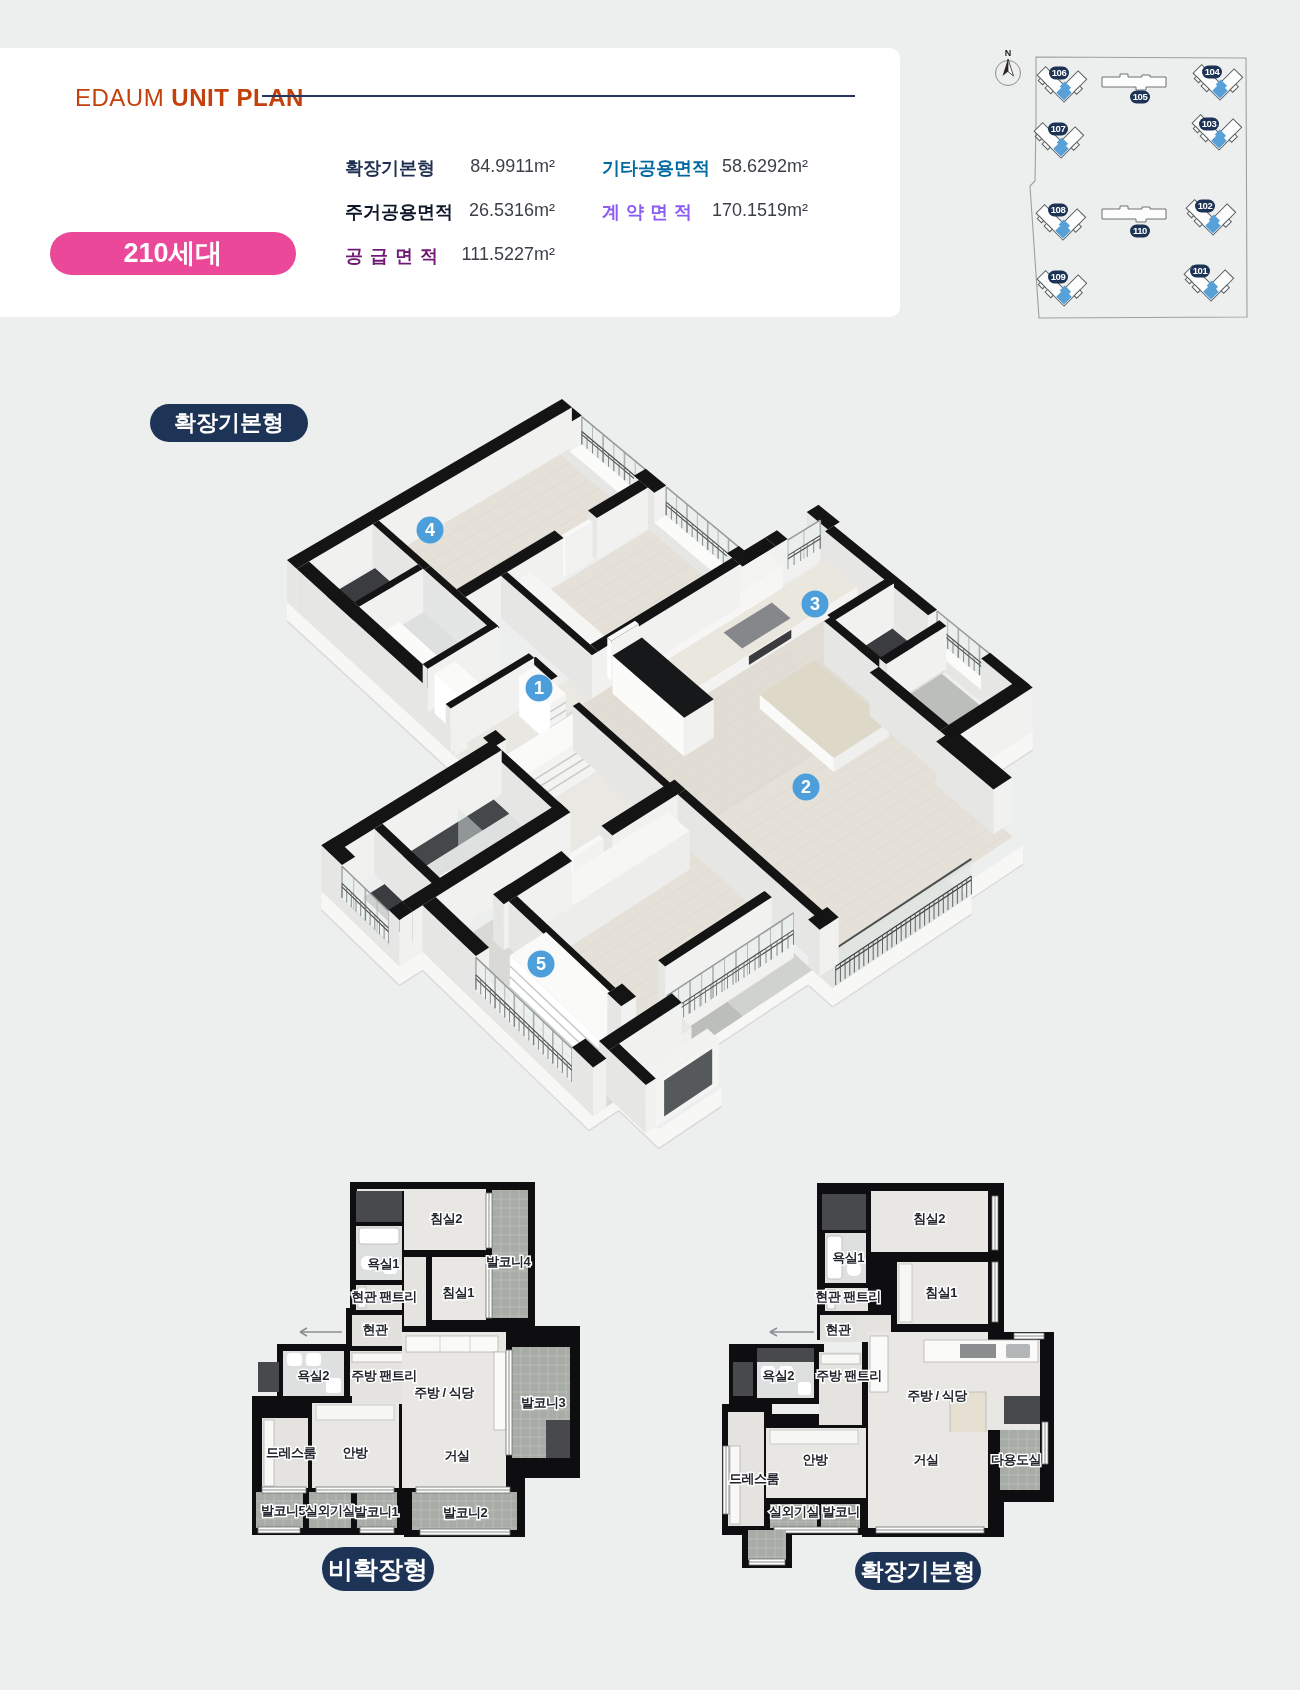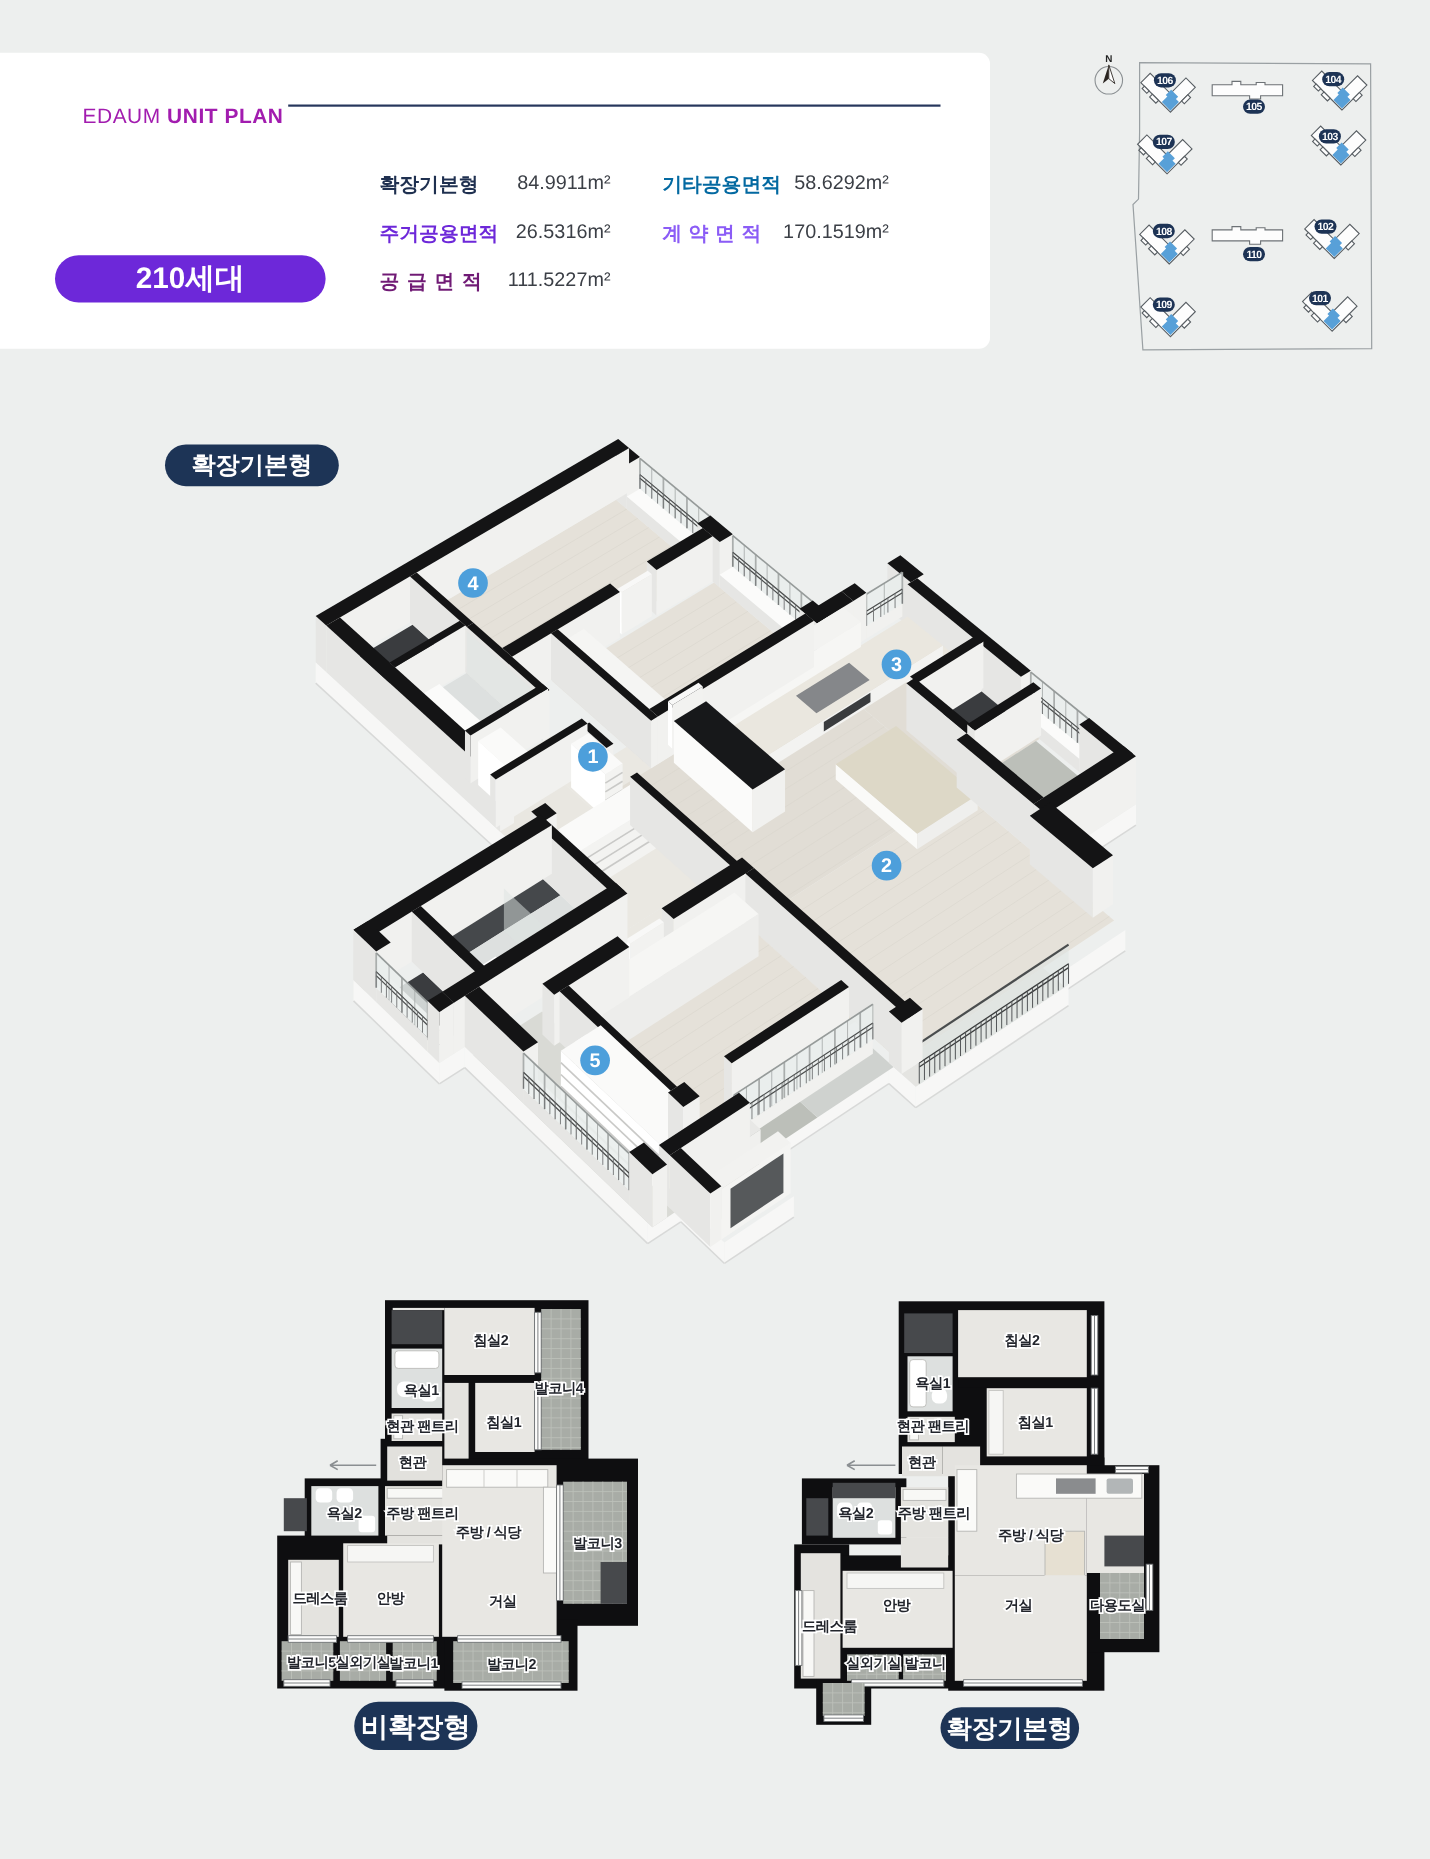--- a/index.html
+++ b/index.html
@@ -1,34 +1,34 @@
 <!DOCTYPE html>
 <html><head><meta charset="utf-8"><style>
 body{margin:0}
 #page{position:relative;width:1300px;height:1690px;background:#edefee;overflow:hidden;font-family:"Liberation Sans",sans-serif}
 </style></head><body>
 <div id="page">
 
 <div style="position:absolute;left:0;top:48px;width:900px;height:269px;background:#fff;border-radius:0 10px 10px 0"></div>
 
-<div style="position:absolute;left:75px;top:96px;font-size:19px;letter-spacing:0.5px;color:#a21caf"><span style="font-weight:400">EDAUM</span> <span style="font-weight:700">UNIT PLAN</span></div>
+<div style="position:absolute;left:75px;top:84px;font-size:24px;letter-spacing:0.5px;color:#c2410c"><span style="font-weight:400">EDAUM</span> <span style="font-weight:700">UNIT PLAN</span></div>
 
 <div style="position:absolute;left:262px;top:95px;width:593px;height:1.5px;background:#26365c"></div>
 
 
-<div style="position:absolute;left:50px;top:232px;width:246px;height:43px;background:#6d28d9;border-radius:22px;color:#fff;font-size:27px;font-weight:700;text-align:center;line-height:43px">210세대</div>
+<div style="position:absolute;left:50px;top:232px;width:246px;height:43px;background:#ec4899;border-radius:22px;color:#fff;font-size:27px;font-weight:700;text-align:center;line-height:43px">210세대</div>
 
 <div style="position:absolute;left:345px;top:156px;width:463px;font-size:18px;color:#3b3f46;white-space:nowrap">
 
 <div style="position:absolute;left:0;top:0;font-weight:700;color:#1f3050">확장기본형</div>
       <div style="position:absolute;right:253px;top:0">84.9911m²</div>
 <div style="position:absolute;left:257px;top:0;font-weight:700;color:#0369a1">기타공용면적</div>
       <div style="position:absolute;right:0;top:0">58.6292m²</div>
 
-<div style="position:absolute;left:0;top:44px;font-weight:700;color:#6d28d9">주거공용면적</div>
+<div style="position:absolute;left:0;top:44px;font-weight:700;color:#0f172a">주거공용면적</div>
       <div style="position:absolute;right:253px;top:44px">26.5316m²</div>
 <div style="position:absolute;left:257px;top:44px;font-weight:700;color:#8b5cf6;letter-spacing:6px">계약면적</div>
       <div style="position:absolute;right:0;top:44px">170.1519m²</div>
 
 <div style="position:absolute;left:0;top:88px;font-weight:700;color:#701a75;letter-spacing:7px">공급면적</div>
       <div style="position:absolute;right:253px;top:88px">111.5227m²</div>
 </div>
 
 <div style="position:absolute;left:150px;top:404px;width:158px;height:38px;background:#1d3456;border-radius:19px;color:#fff;font-size:22px;font-weight:700;text-align:center;line-height:38px">확장기본형</div>
 

